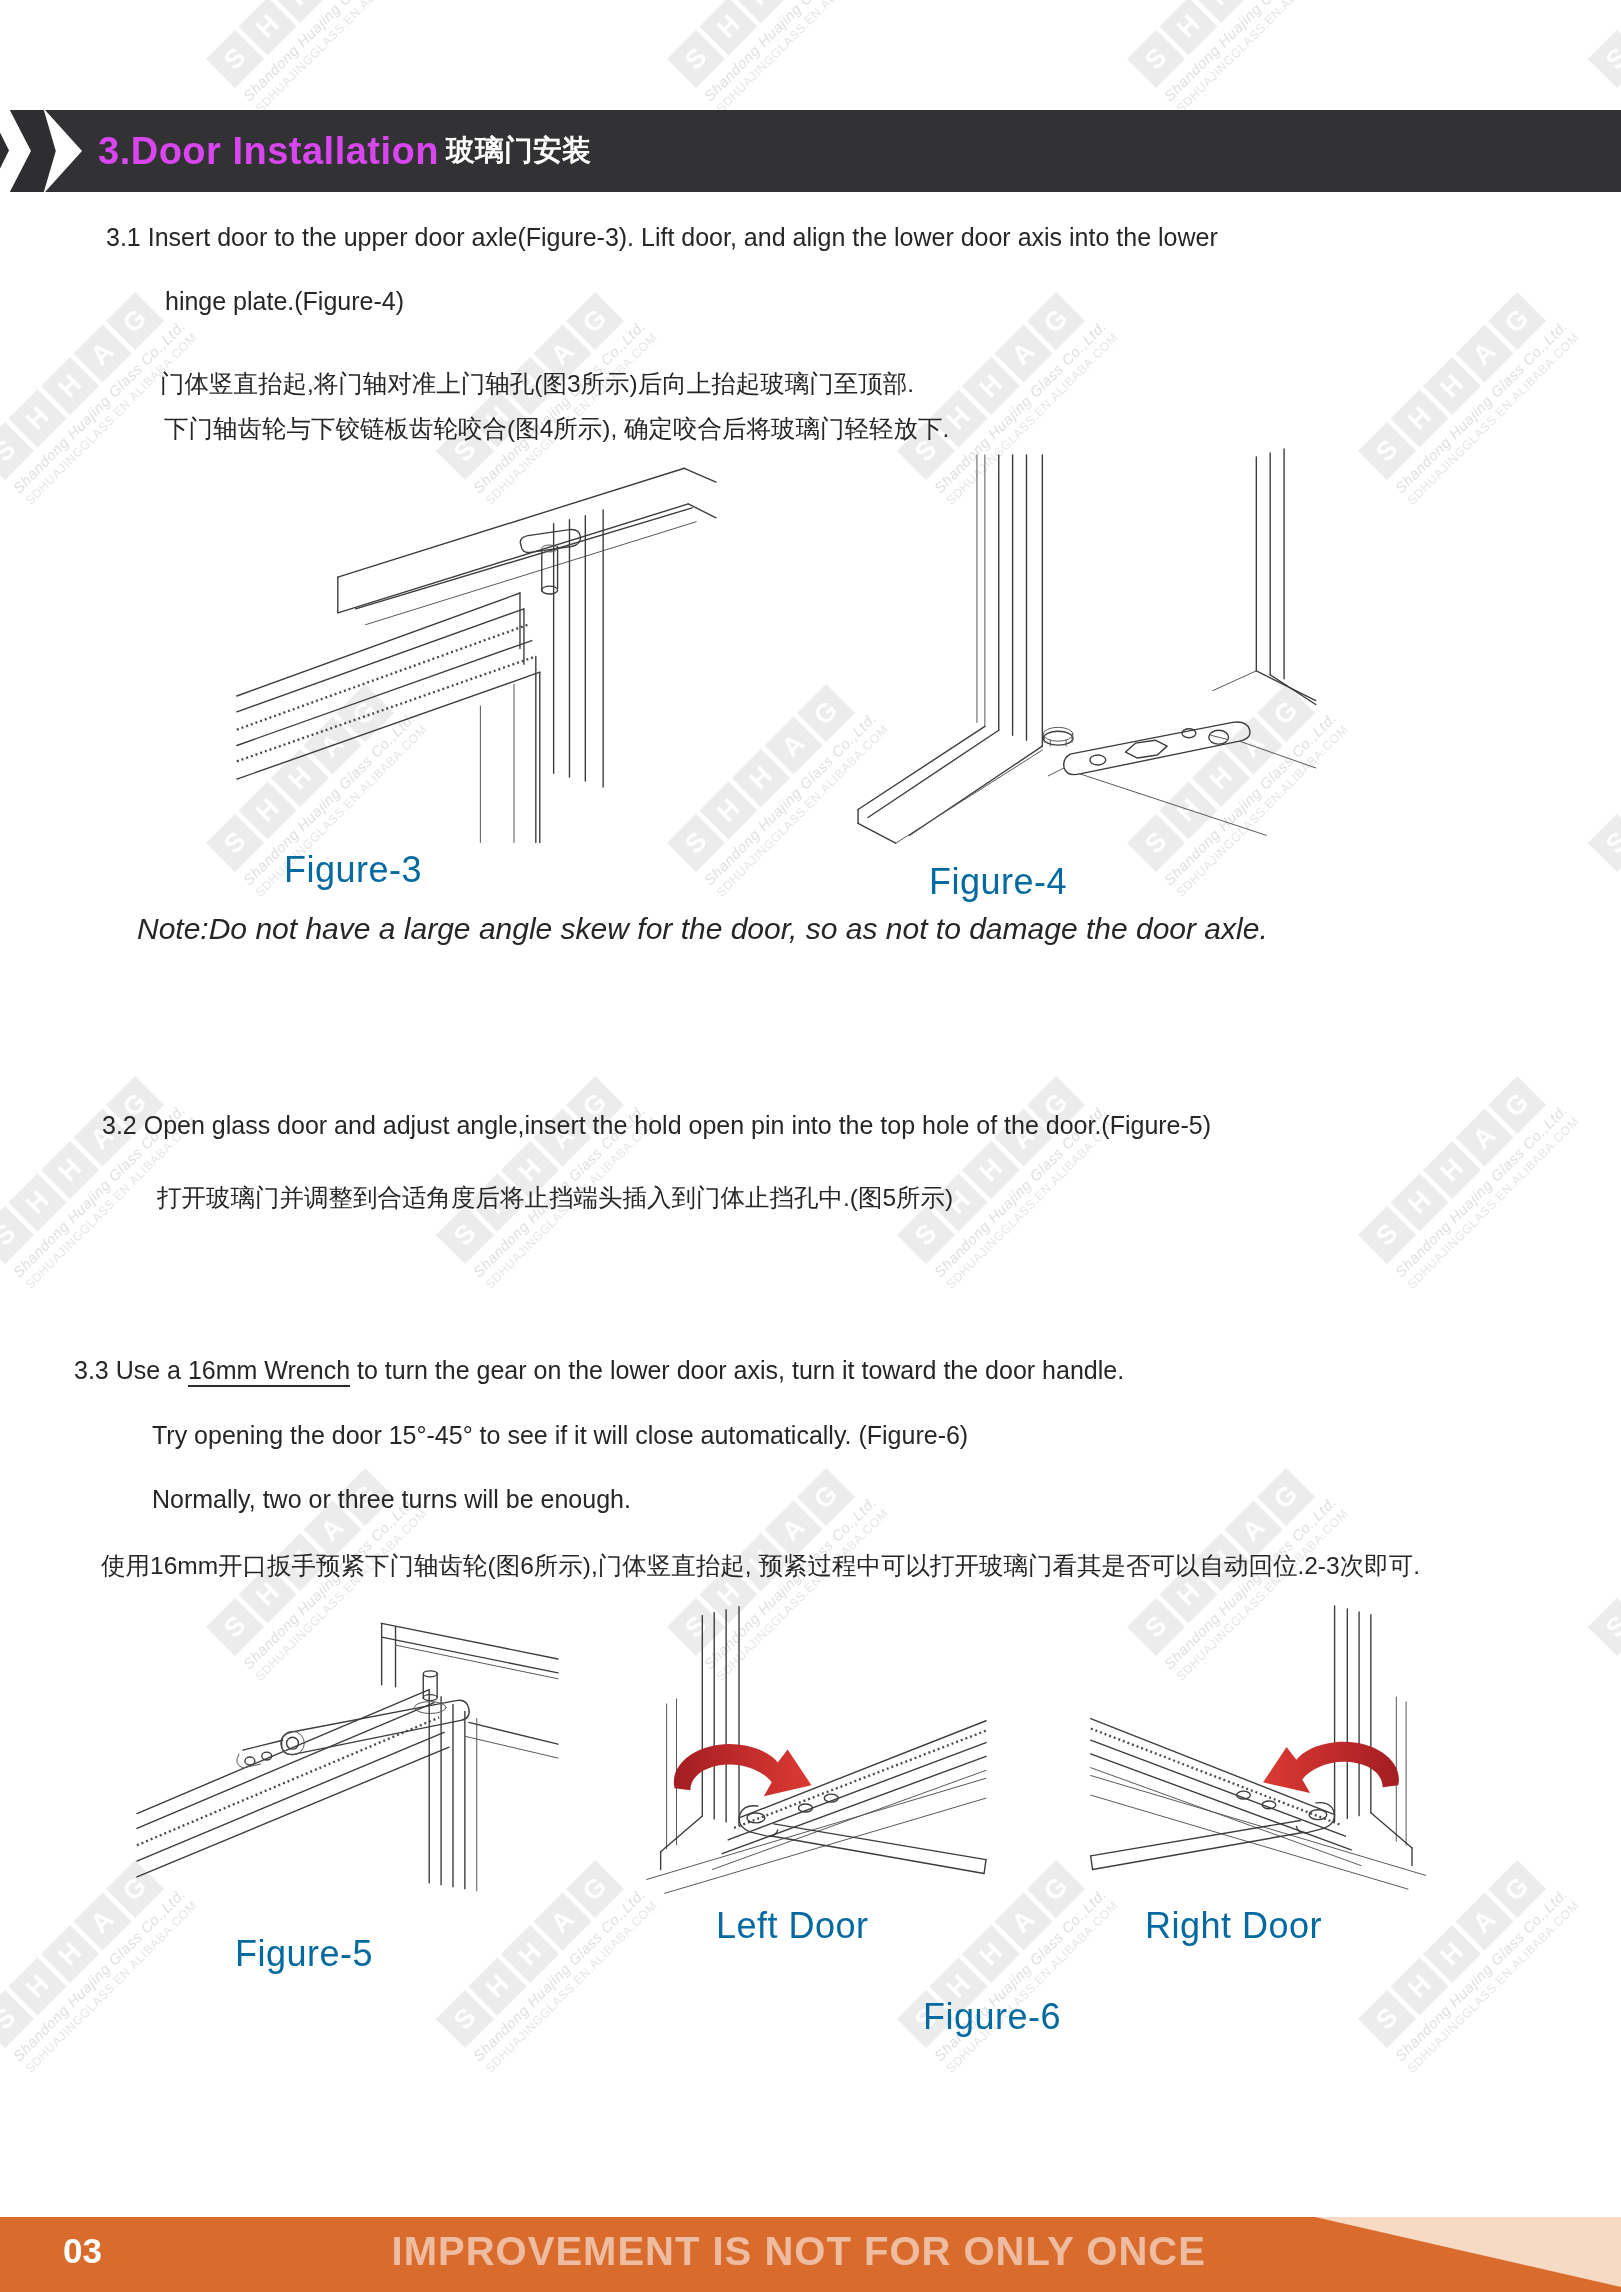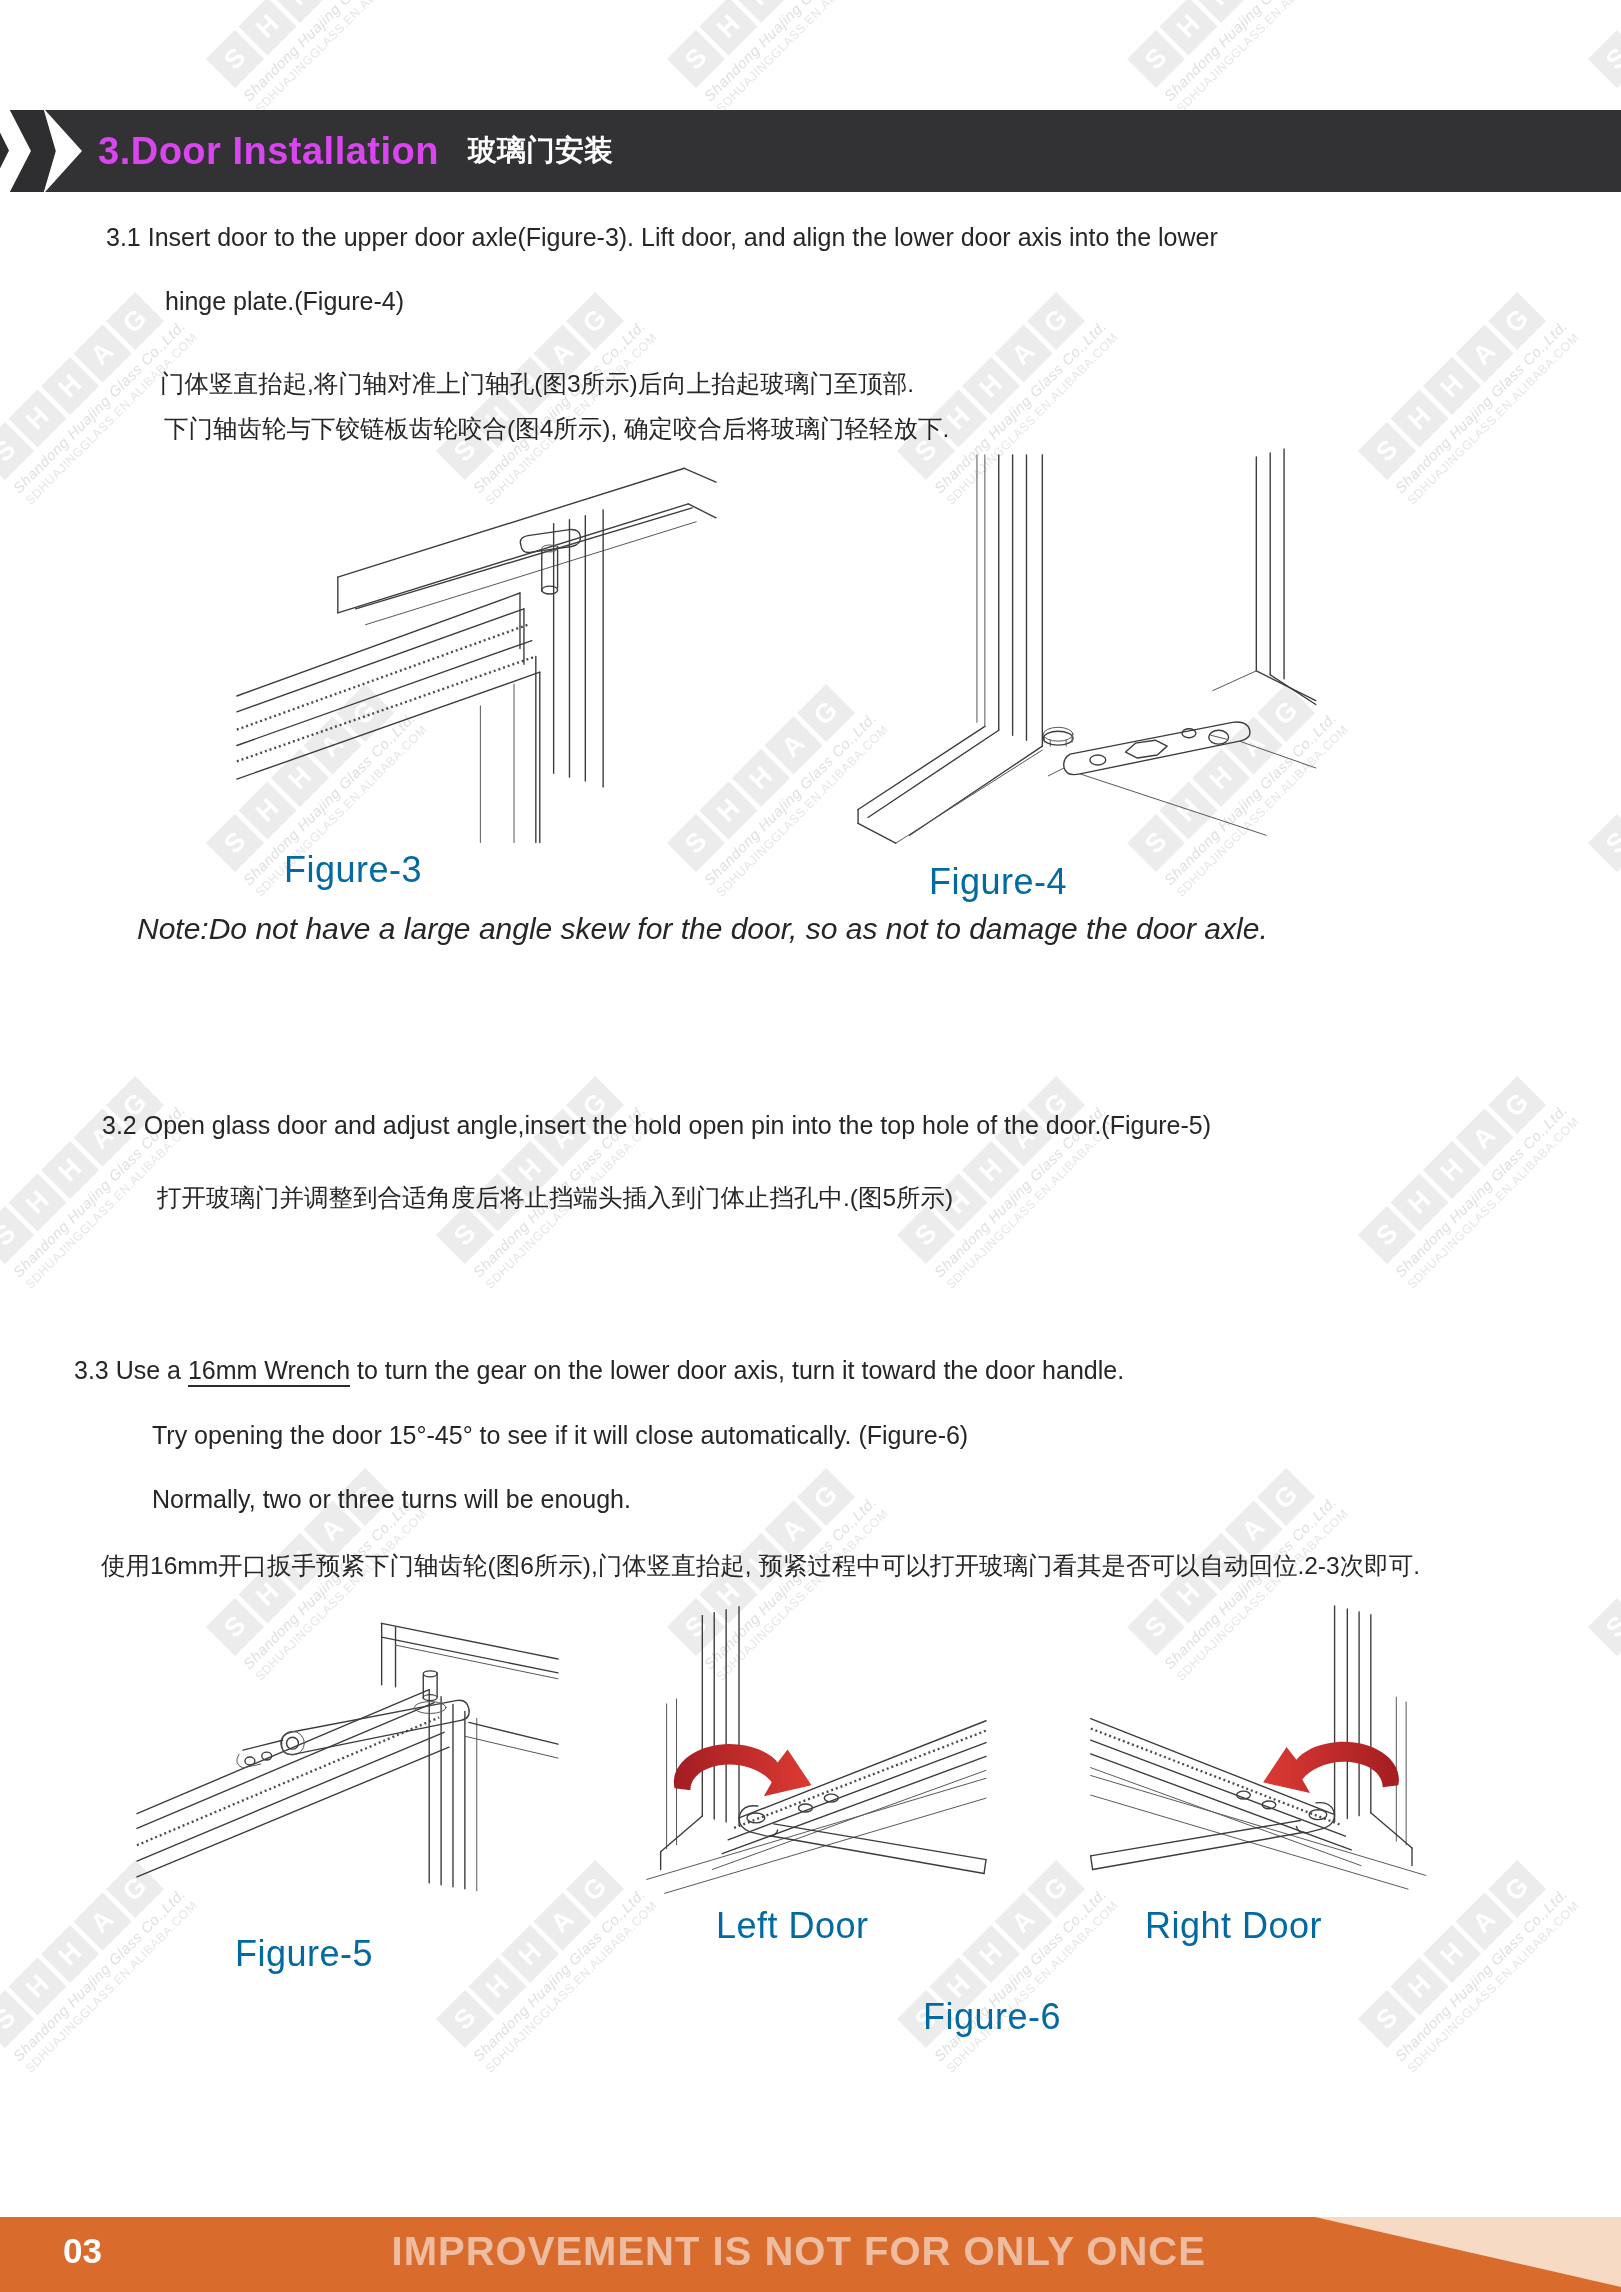--- a/index.html
+++ b/index.html
@@ -13,21 +13,21 @@
                    font-size:26.5px;display:flex;align-items:center;justify-content:center;}
   .wm-line1{color:#e0e0e0;font-size:14.7px;font-style:italic;margin-top:6.9px;letter-spacing:0.6px;white-space:nowrap;}
   .wm-line2{color:#e6e6e6;font-size:12.3px;letter-spacing:0.6px;white-space:nowrap;margin-top:2px;}
   
   .content{position:absolute;inset:0;z-index:1;}
   
   .hdr-bar{position:absolute;left:45px;right:0;top:110px;height:82px;background:#323234;
            clip-path:polygon(37px 50%,0 0,100% 0,100% 100%,0 100%);
            display:flex;align-items:center;padding-left:53px;box-sizing:border-box;}
   .hdr-title{color:#d946ef;font-size:38px;font-weight:600;letter-spacing:0.5px;white-space:nowrap;}
-  .hdr-title-zh{color:#fff;font-size:29px;font-weight:700;margin-left:29px;white-space:nowrap;}
+  .hdr-title-zh{color:#fff;font-size:29px;font-weight:700;margin-left:7px;white-space:nowrap;}
   .chev{position:absolute;background:#2e2e30;}
   .chev.big{left:9.8px;top:110px;width:46px;height:82px;
             clip-path:polygon(0 0,74% 0,100% 50%,74% 100%,0 100%,46% 50%);}
   .chev.small{left:-29px;top:123px;width:38px;height:55px;
             clip-path:polygon(0 0,64% 0,100% 50%,64% 100%,0 100%,38% 50%);}
   
   .t{position:absolute;white-space:nowrap;}
   .en{font-size:25px;}
   .zh{font-size:24.5px;}
   .note-en{font-size:30px;font-style:italic;}

